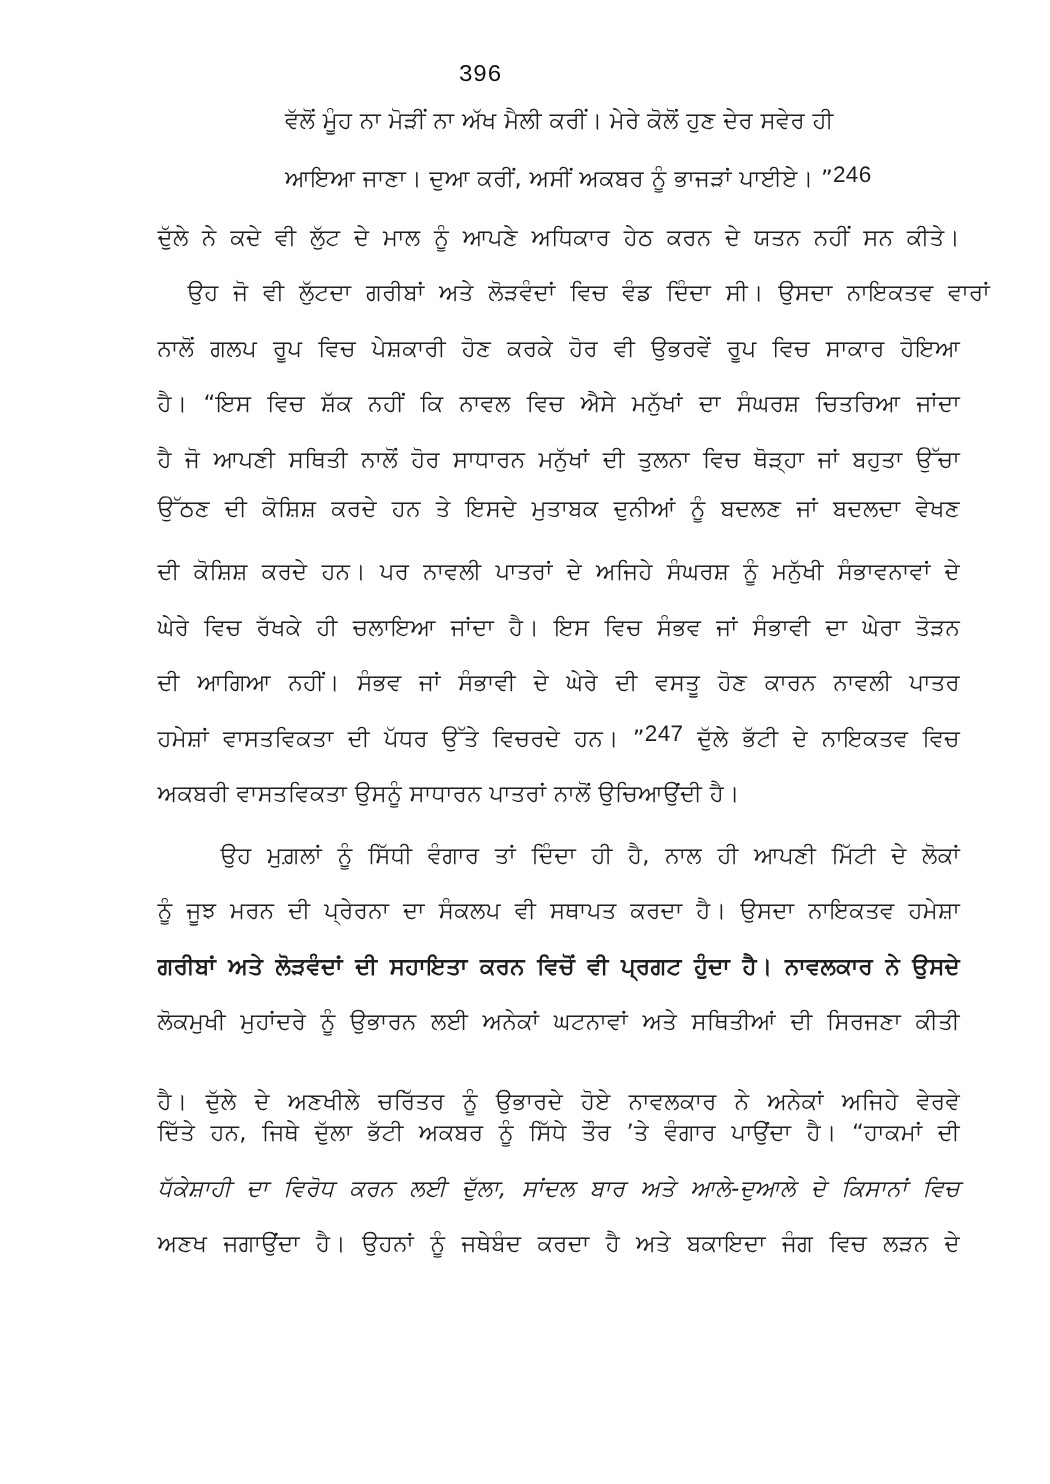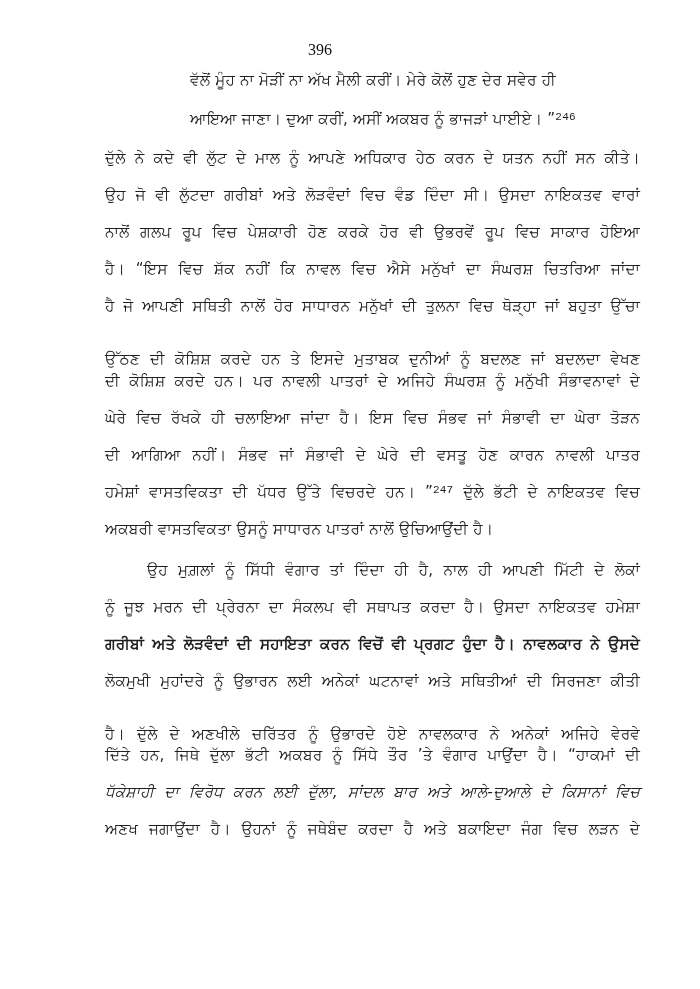--- a/index.html
+++ b/index.html
@@ -13,61 +13,61 @@
       position: relative;
       overflow: hidden;
       color: #1a1a1a;
     }
     .page-number {
       position: absolute;
       top: 41px;
       left: 0;
       width: 640px;
       text-align: center;
-      font-family: Liberation Serif, serif;
+      font-family: Liberation Mono, monospace;
       font-size: 16px;
       color: #111;
     }
     .line {
       position: absolute;
       white-space: nowrap;
       font-family: "DejaVu Sans", sans-serif;
       font-size: 15.2px;
       line-height: 22px;
       color: #1e1e1e;
       letter-spacing: 0.2px;
     }
     .line.body { left: 105px; width: 535px; text-align-last: justify; text-align: justify; }
     .line.quote { left: 190px; }
     .line.indent { left: 147px; }
     .line.last { text-align-last: left; }
     sup {
-      font-family: Liberation Mono, monospace;
-      font-size: 11px;
+      font-family: Liberation Sans, sans-serif;
+      font-size: 15px;
       vertical-align: top;
       position: relative;
       top: -2px;
     }
   </style>
 </head>
 <body>
 
 <div>
 
   <div class="page-number">396</div>
 
   <div class="line quote" style="top:69px;">ਵੱਲੋਂ ਮੂੰਹ ਨਾ ਮੋੜੀਂ ਨਾ ਅੱਖ ਮੈਲੀ ਕਰੀਂ। ਮੇਰੇ ਕੋਲੋਂ ਹੁਣ ਦੇਰ ਸਵੇਰ ਹੀ</div>
   <div class="line quote" style="top:108px;"><span>ਆਇਆ ਜਾਣਾ। ਦੁਆ ਕਰੀਂ, ਅਸੀਂ ਅਕਬਰ ਨੂੰ ਭਾਜੜਾਂ ਪਾਈਏ। ”</span><sup>246</sup></div>
 
   <div class="line body" style="top:147px;">ਦੁੱਲੇ ਨੇ ਕਦੇ ਵੀ ਲੁੱਟ ਦੇ ਮਾਲ ਨੂੰ ਆਪਣੇ ਅਧਿਕਾਰ ਹੇਠ ਕਰਨ ਦੇ ਯਤਨ ਨਹੀਂ ਸਨ ਕੀਤੇ।</div>
-  <div class="line body" style="top:184px;">ਉਹ ਜੋ ਵੀ ਲੁੱਟਦਾ ਗਰੀਬਾਂ ਅਤੇ ਲੋੜਵੰਦਾਂ ਵਿਚ ਵੰਡ ਦਿੰਦਾ ਸੀ। ਉਸਦਾ ਨਾਇਕਤਵ ਵਾਰਾਂ</div>
+  <div class="line body" style="top:184px;margin-left:20px;">ਉਹ ਜੋ ਵੀ ਲੁੱਟਦਾ ਗਰੀਬਾਂ ਅਤੇ ਲੋੜਵੰਦਾਂ ਵਿਚ ਵੰਡ ਦਿੰਦਾ ਸੀ। ਉਸਦਾ ਨਾਇਕਤਵ ਵਾਰਾਂ</div>
   <div class="line body" style="top:221px;">ਨਾਲੋਂ ਗਲਪ ਰੂਪ ਵਿਚ ਪੇਸ਼ਕਾਰੀ ਹੋਣ ਕਰਕੇ ਹੋਰ ਵੀ ਉਭਰਵੇਂ ਰੂਪ ਵਿਚ ਸਾਕਾਰ ਹੋਇਆ</div>
   <div class="line body" style="top:258px;">ਹੈ। “ਇਸ ਵਿਚ ਸ਼ੱਕ ਨਹੀਂ ਕਿ ਨਾਵਲ ਵਿਚ ਐਸੇ ਮਨੁੱਖਾਂ ਦਾ ਸੰਘਰਸ਼ ਚਿਤਰਿਆ ਜਾਂਦਾ</div>
   <div class="line body" style="top:295px;">ਹੈ ਜੋ ਆਪਣੀ ਸਥਿਤੀ ਨਾਲੋਂ ਹੋਰ ਸਾਧਾਰਨ ਮਨੁੱਖਾਂ ਦੀ ਤੁਲਨਾ ਵਿਚ ਥੋੜ੍ਹਾ ਜਾਂ ਬਹੁਤਾ ਉੱਚਾ</div>
-  <div class="line body" style="top:348px;">ਉੱਠਣ ਦੀ ਕੋਸ਼ਿਸ਼ ਕਰਦੇ ਹਨ ਤੇ ਇਸਦੇ ਮੁਤਾਬਕ ਦੁਨੀਆਂ ਨੂੰ ਬਦਲਣ ਜਾਂ ਬਦਲਦਾ ਵੇਖਣ</div>
+  <div class="line body" style="top:328px;">ਉੱਠਣ ਦੀ ਕੋਸ਼ਿਸ਼ ਕਰਦੇ ਹਨ ਤੇ ਇਸਦੇ ਮੁਤਾਬਕ ਦੁਨੀਆਂ ਨੂੰ ਬਦਲਣ ਜਾਂ ਬਦਲਦਾ ਵੇਖਣ</div>
   <div class="line body" style="top:370px;">ਦੀ ਕੋਸ਼ਿਸ਼ ਕਰਦੇ ਹਨ। ਪਰ ਨਾਵਲੀ ਪਾਤਰਾਂ ਦੇ ਅਜਿਹੇ ਸੰਘਰਸ਼ ਨੂੰ ਮਨੁੱਖੀ ਸੰਭਾਵਨਾਵਾਂ ਦੇ</div>
   <div class="line body" style="top:407px;">ਘੇਰੇ ਵਿਚ ਰੱਖਕੇ ਹੀ ਚਲਾਇਆ ਜਾਂਦਾ ਹੈ। ਇਸ ਵਿਚ ਸੰਭਵ ਜਾਂ ਸੰਭਾਵੀ ਦਾ ਘੇਰਾ ਤੋੜਨ</div>
   <div class="line body" style="top:444px;">ਦੀ ਆਗਿਆ ਨਹੀਂ। ਸੰਭਵ ਜਾਂ ਸੰਭਾਵੀ ਦੇ ਘੇਰੇ ਦੀ ਵਸਤੂ ਹੋਣ ਕਾਰਨ ਨਾਵਲੀ ਪਾਤਰ</div>
   <div class="line body" style="top:453px;margin-top:28px;"><span>ਹਮੇਸ਼ਾਂ ਵਾਸਤਵਿਕਤਾ ਦੀ ਪੱਧਰ ਉੱਤੇ ਵਿਚਰਦੇ ਹਨ। ”</span><sup>247</sup><span> ਦੁੱਲੇ ਭੱਟੀ ਦੇ ਨਾਇਕਤਵ ਵਿਚ</span></div>
   <div class="line body last" style="top:518px;">ਅਕਬਰੀ ਵਾਸਤਵਿਕਤਾ ਉਸਨੂੰ ਸਾਧਾਰਨ ਪਾਤਰਾਂ ਨਾਲੋਂ ਉਚਿਆਉਂਦੀ ਹੈ।</div>
 
   <div class="line indent" style="top:559px; width:493px; text-align:justify; text-align-last:justify;">ਉਹ ਮੁਗ਼ਲਾਂ ਨੂੰ ਸਿੱਧੀ ਵੰਗਾਰ ਤਾਂ ਦਿੰਦਾ ਹੀ ਹੈ, ਨਾਲ ਹੀ ਆਪਣੀ ਮਿੱਟੀ ਦੇ ਲੋਕਾਂ</div>
   <div class="line body" style="top:596px;">ਨੂੰ ਜੂਝ ਮਰਨ ਦੀ ਪ੍ਰੇਰਨਾ ਦਾ ਸੰਕਲਪ ਵੀ ਸਥਾਪਤ ਕਰਦਾ ਹੈ। ਉਸਦਾ ਨਾਇਕਤਵ ਹਮੇਸ਼ਾ</div>
   <div class="line body" style="top:633px;font-weight:bold;">ਗਰੀਬਾਂ ਅਤੇ ਲੋੜਵੰਦਾਂ ਦੀ ਸਹਾਇਤਾ ਕਰਨ ਵਿਚੋਂ ਵੀ ਪ੍ਰਗਟ ਹੁੰਦਾ ਹੈ। ਨਾਵਲਕਾਰ ਨੇ ਉਸਦੇ</div>
   <div class="line body" style="top:670px;">ਲੋਕਮੁਖੀ ਮੁਹਾਂਦਰੇ ਨੂੰ ਉਭਾਰਨ ਲਈ ਅਨੇਕਾਂ ਘਟਨਾਵਾਂ ਅਤੇ ਸਥਿਤੀਆਂ ਦੀ ਸਿਰਜਣਾ ਕੀਤੀ</div>

